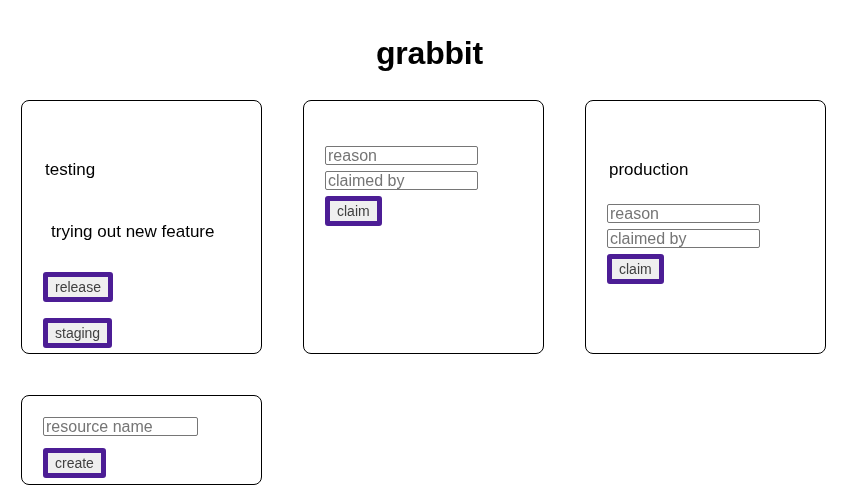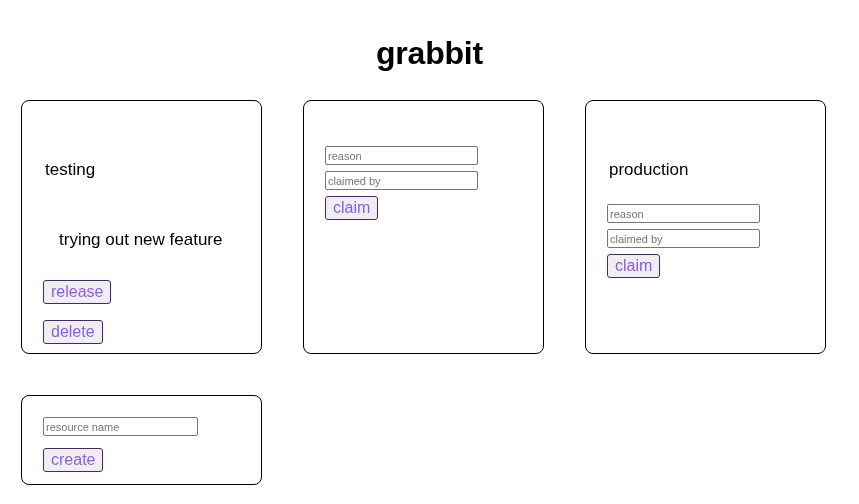--- a/index.html
+++ b/index.html
@@ -53,58 +53,58 @@
     font-weight: normal;
     line-height: 20px;
     margin: 2px;
     padding-top: 36px;
     color: #000000;
   }
 
   .card-line {
     font-size: 17px;
     line-height: 20px;
-    margin: 16px;
+    margin: 8px;
     padding-top: 34px;
     color: #000000;
   }
 
   .field-stack {
     margin-top: 24px;
   }
 
   input[type="text"] {
     display: block;
     box-sizing: border-box;
     font-family: "Liberation Sans", sans-serif;
-    font-size: 11px;
+    font-size: 16px;
     line-height: normal;
     color: #000000;
     background: #ffffff;
     border: 1px solid #767676;
     border-radius: 2px;
     padding: 1px 2px;
     height: 19px;
     width: 153px;
     margin-bottom: 6px;
     outline: none;
   }
   input[type="text"]::placeholder {
     color: #757575;
     opacity: 1;
   }
 
   .btn {
     display: inline-block;
     font-family: "Liberation Sans", sans-serif;
-    font-size: 16px;
+    font-size: 14px;
     line-height: normal;
-    color: #8b5cf6;
+    color: #404040;
     background: #efefef;
-    border: 1px solid #4c1d95;
+    border: 5px solid #4c1d95;
     border-radius: 3px;
     padding: 2px 7px;
     cursor: default;
     margin: 0;
   }
 
   .actions {
     margin-top: 30px;
   }
   .actions .btn {
@@ -135,21 +135,21 @@
 
 <h1 class="page-title">grabbit</h1>
 
 <div class="cards-row">
 
   <div class="card">
     <div class="card-heading">testing</div>
     <div class="card-line">trying out new feature</div>
     <div class="actions">
       <button class="btn" type="button">release</button>
-      <button class="btn" type="button">delete</button>
+      <button class="btn" type="button">staging</button>
     </div>
   </div>
 
   <div class="card">
     <div class="field-stack">
       <input type="text" placeholder="reason" style="">
       <input type="text" placeholder="claimed by" style="">
       <button class="btn" type="button">claim</button>
     </div>
   </div>

